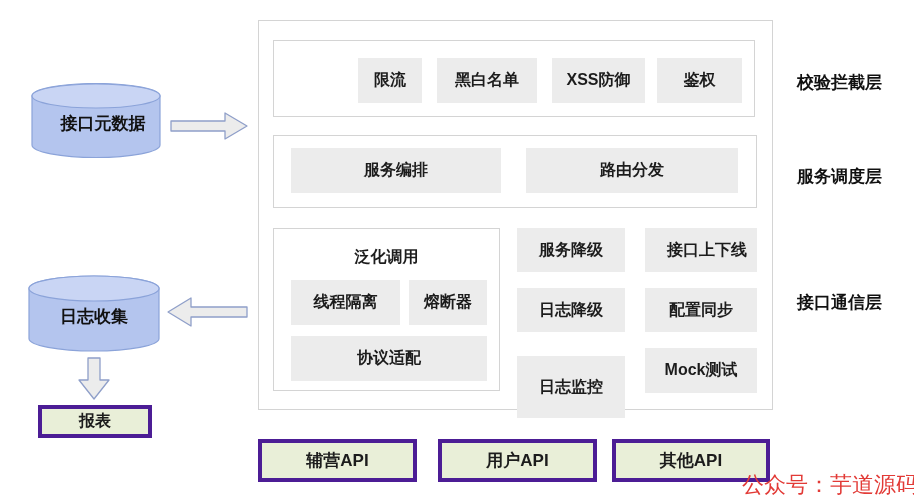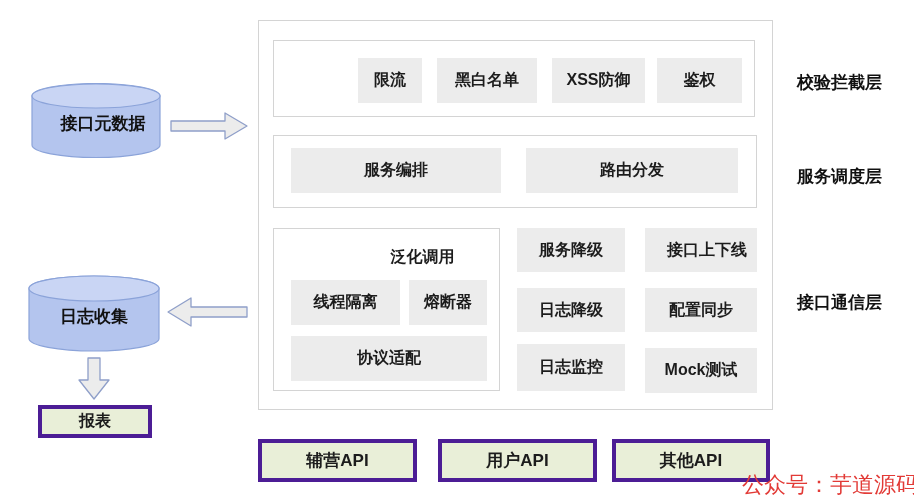--- a/index.html
+++ b/index.html
@@ -136,30 +136,30 @@
   <div class="box-gray" style="left:552px; top:58px; width:93px;  height:45px;">XSS防御</div>
   <div class="box-gray" style="left:657px; top:58px; width:85px;  height:45px;">鉴权</div>
   <div class="side-label" style="left:797px; top:71px;">校验拦截层</div>
 
   <div class="container-line" style="left:273px; top:135px; width:484px; height:73px;"></div>
   <div class="box-gray" style="left:291px; top:148px; width:210px; height:45px;">服务编排</div>
   <div class="box-gray" style="left:526px; top:148px; width:212px; height:45px;">路由分发</div>
   <div class="side-label" style="left:797px; top:165px;">服务调度层</div>
 
   <div class="container-line" style="left:273px; top:228px; width:227px; height:163px;"></div>
-  <div class="group-title" style="left:273px; top:247px; width:227px;padding-left:36px;">泛化调用</div>
+  <div class="group-title" style="left:273px; top:247px; width:227px;">泛化调用</div>
   <div class="box-gray" style="left:291px; top:280px; width:109px; height:45px;">线程隔离</div>
   <div class="box-gray" style="left:409px; top:280px; width:78px;  height:45px;">熔断器</div>
   <div class="box-gray" style="left:291px; top:336px; width:196px; height:45px;">协议适配</div>
 
   <div class="box-gray" style="left:517px; top:228px; width:108px; height:44px;">服务降级</div>
   <div class="box-gray" style="left:645px; top:228px; width:112px; height:44px;padding-left:12px;">接口上下线</div>
   <div class="box-gray" style="left:517px; top:288px; width:108px; height:44px;">日志降级</div>
   <div class="box-gray" style="left:645px; top:288px; width:112px; height:44px;">配置同步</div>
-  <div class="box-gray" style="left:517px; top:344px; width:108px; height:47px;">日志监控</div>
+  <div class="box-gray" style="left:517px; top:356px; width:108px; height:62px;">日志监控</div>
   <div class="box-gray" style="left:645px; top:348px; width:112px; height:45px;">Mock测试</div>
   <div class="side-label" style="left:797px; top:291px;">接口通信层</div>
 
   <div class="box-green" style="left:258px; top:439px; width:159px; height:43px;">辅营API</div>
   <div class="box-green" style="left:438px; top:439px; width:159px; height:43px;">用户API</div>
   <div class="box-green" style="left:612px; top:439px; width:158px; height:43px;">其他API</div>
 
   <div class="watermark" style="left:742px; top:470px;">公众号：芋道源码</div>
 
 </div>

